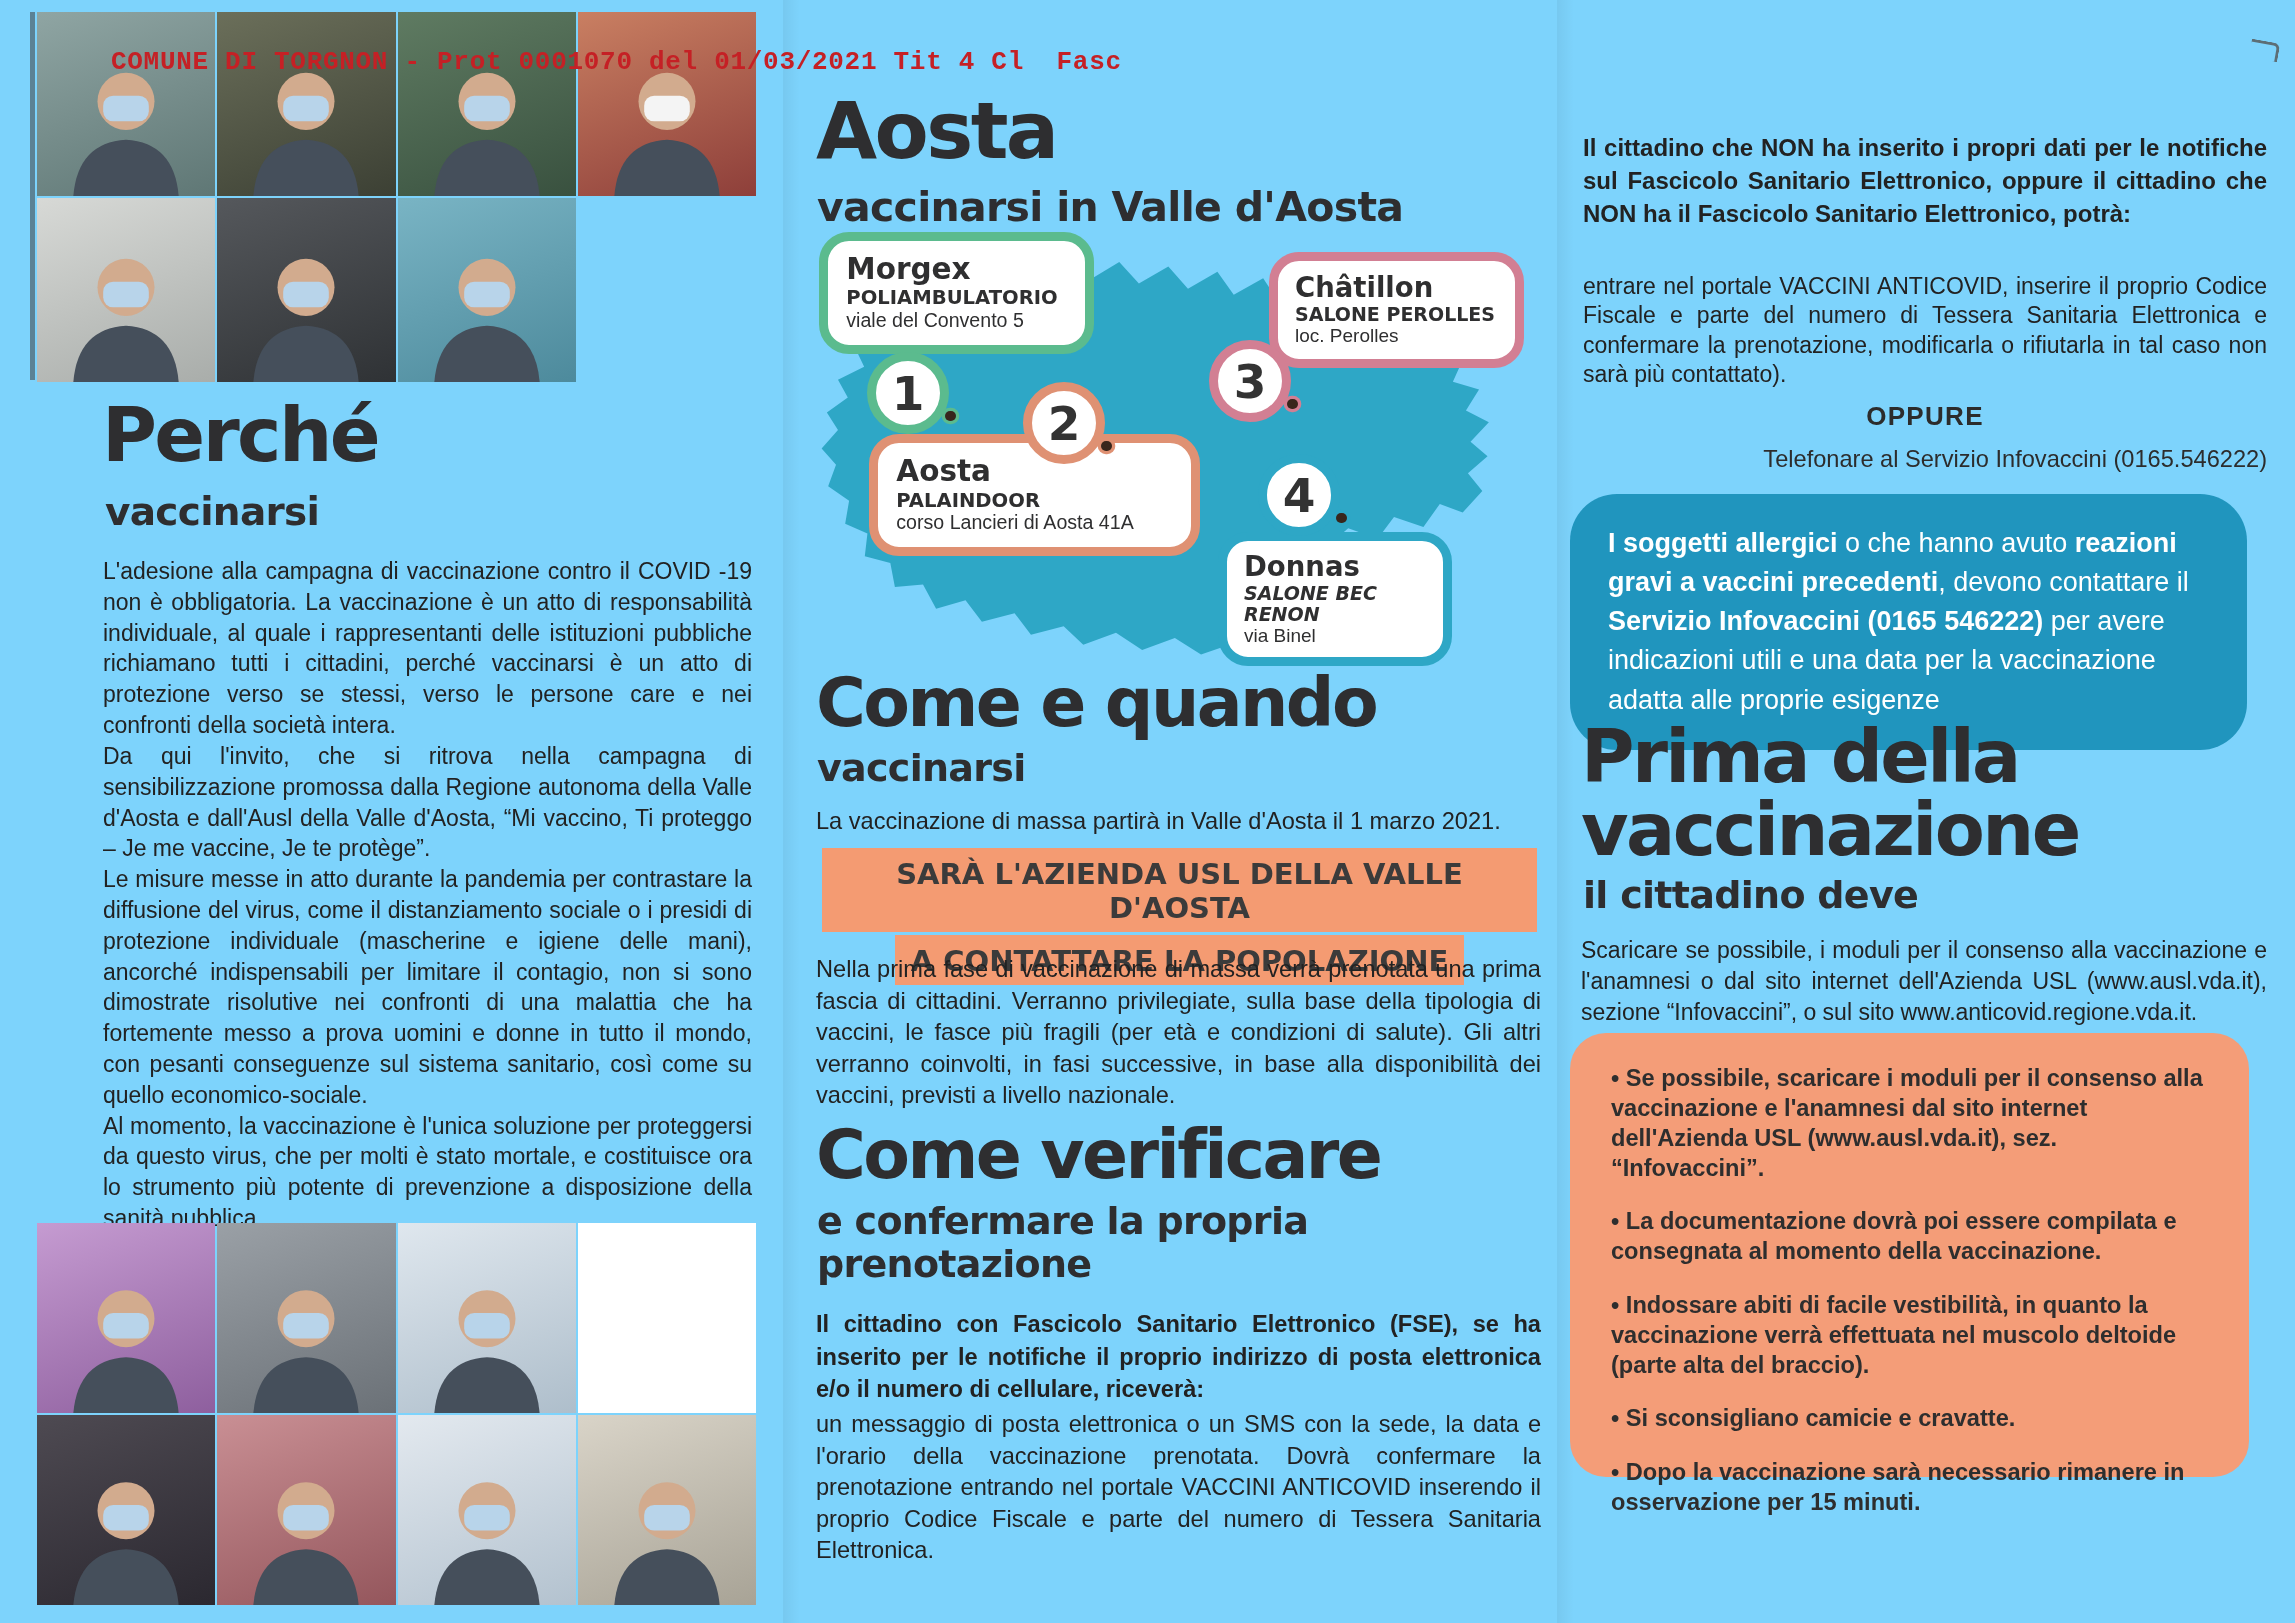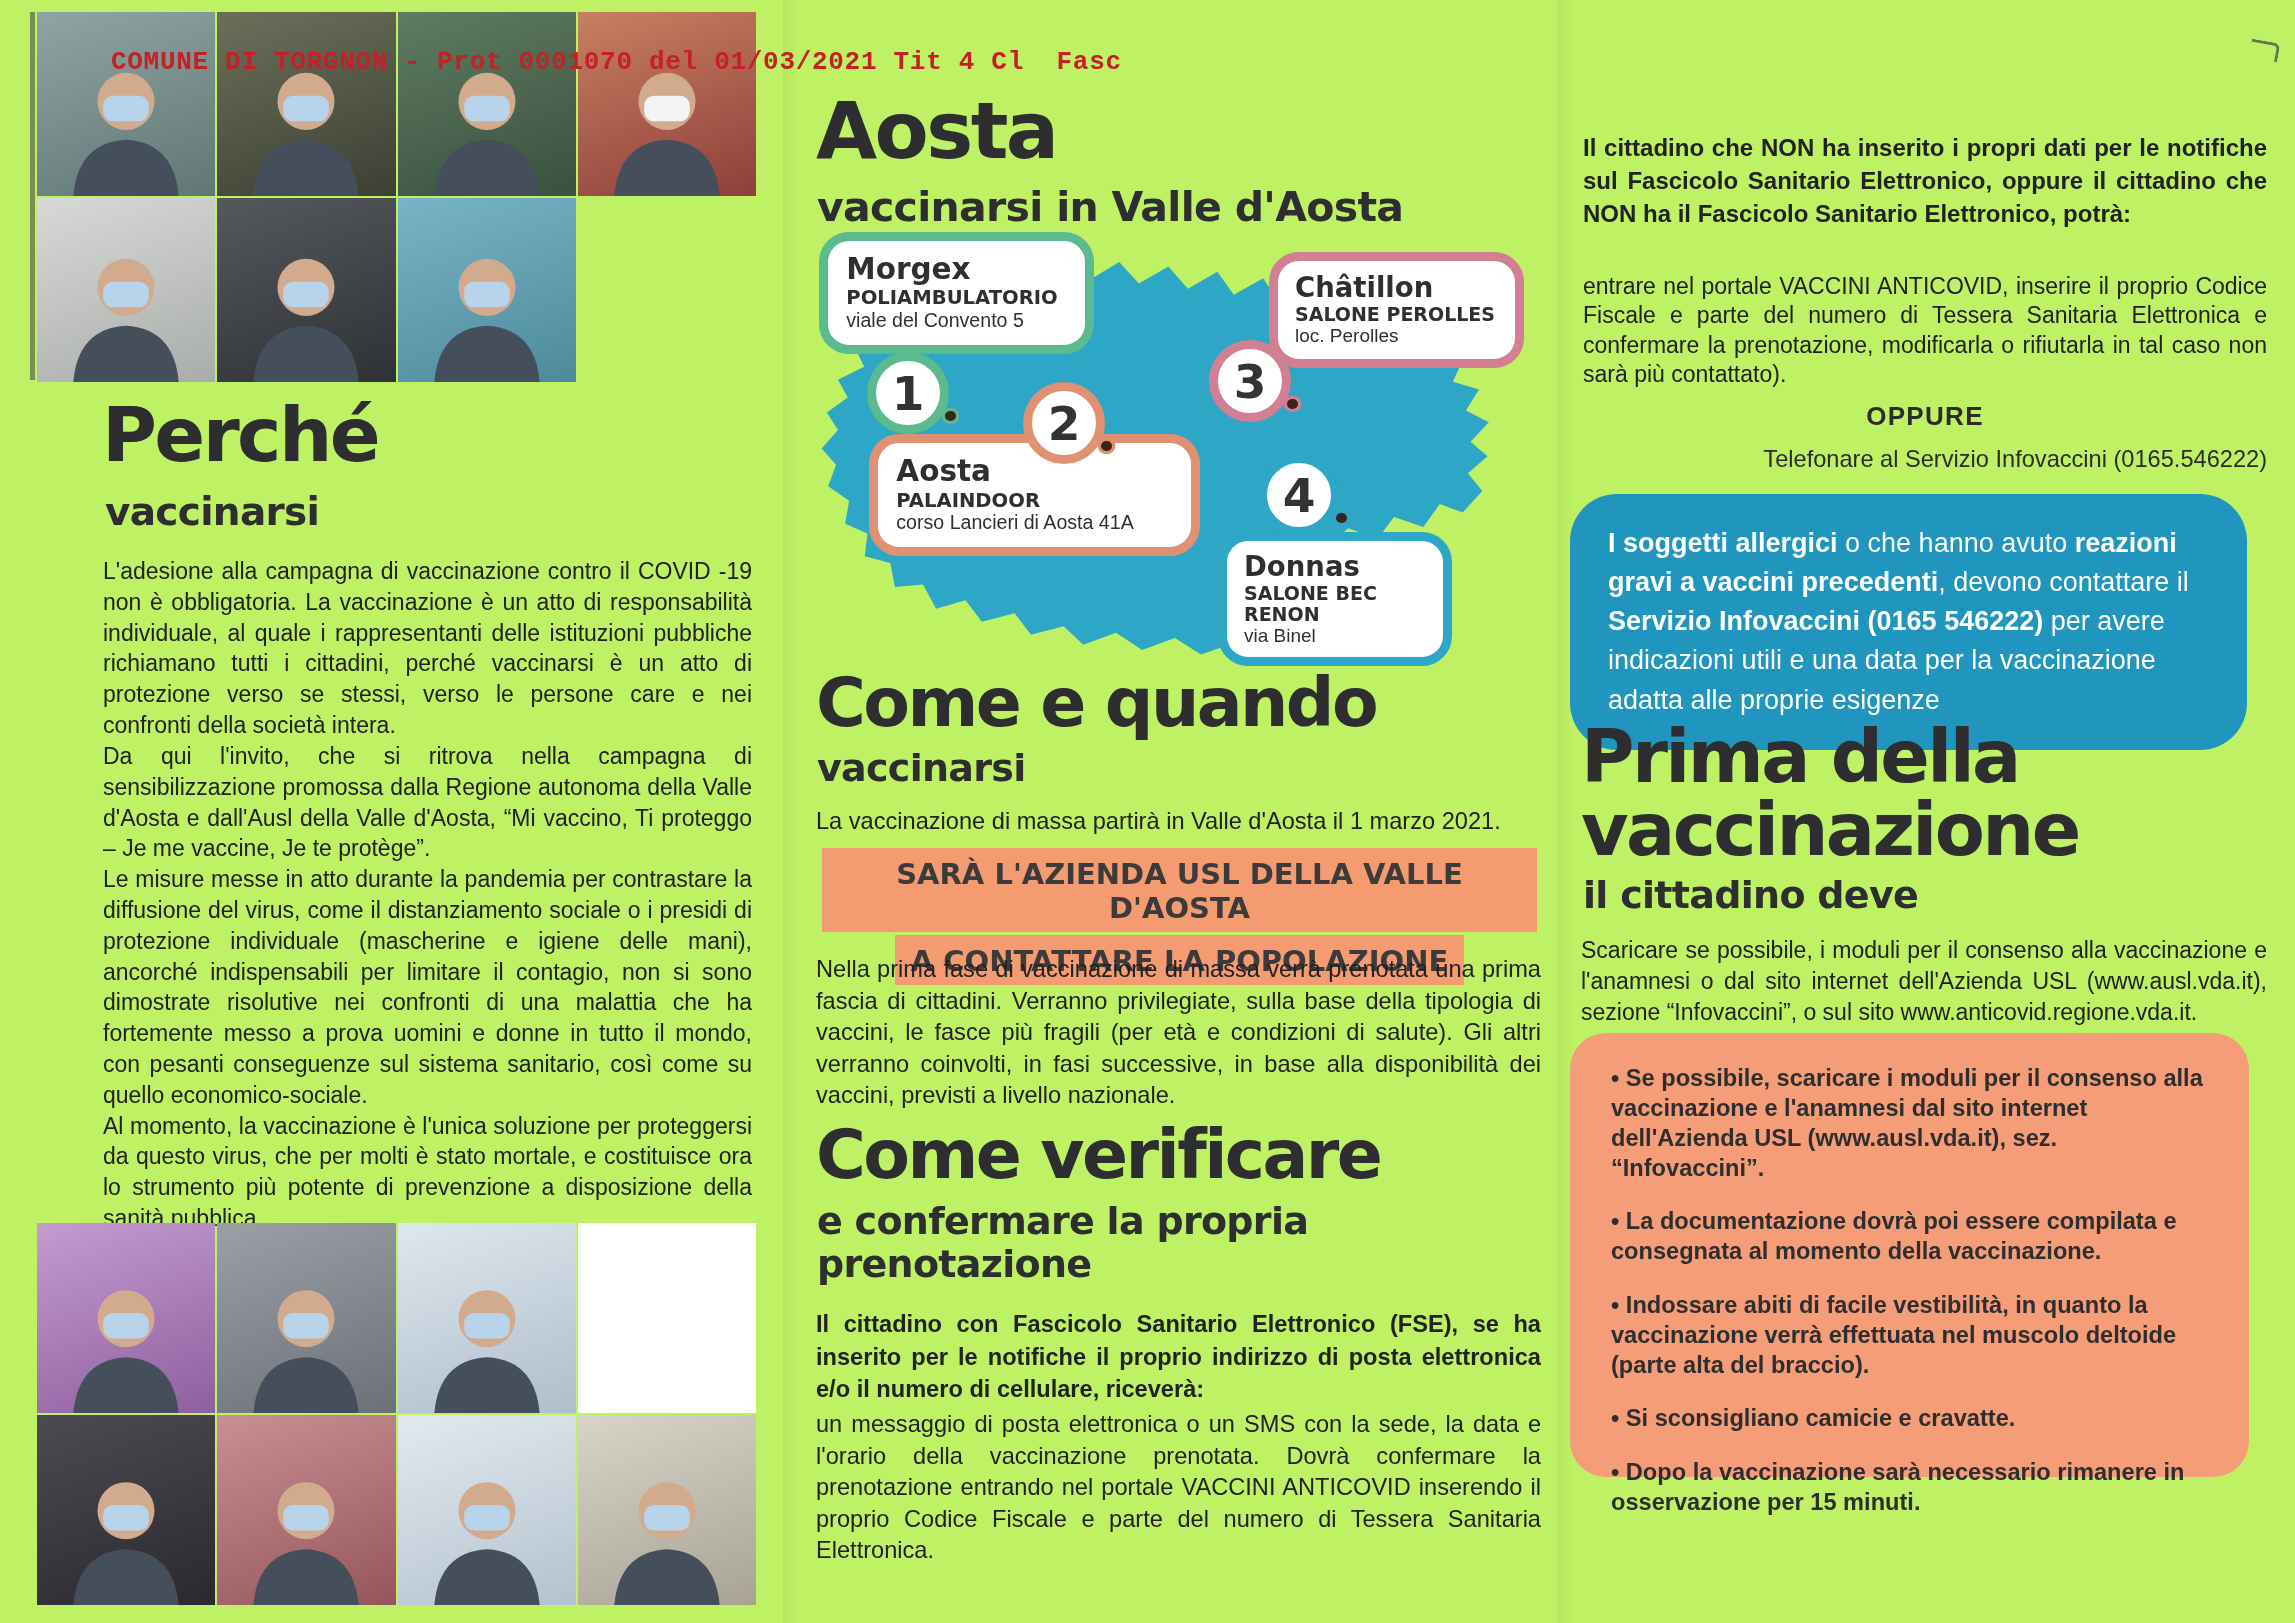--- a/index.html
+++ b/index.html
@@ -1,16 +1,16 @@
 <!DOCTYPE html>
 <html style="--map-teal: #2ea7c6; --green: #5bbb8e; --salmon: #df9173; --pink: #d27f93; --highlight-orange: #f49b72; --box-blue: #2095be; --box-orange: #f49d78; --stamp-red: #c52025; --heading: #2e2e30; --body-text: #222222;font-size:10.5px"><head>
 <meta charset="utf-8">
 <style>
   html,body{margin:0;padding:0;background:#e8e8e8;}
-  .page{position:relative;width:2295px;height:1623px;background:#bef264;overflow:hidden;
+  .page{position:relative;width:2295px;height:1623px;background:#7dd3fc;overflow:hidden;
         font-family:"Liberation Sans",sans-serif;color:#222;}
   :root{
     --map-teal:#2ea7c6;--green:#5bbb8e;--salmon:#df9173;--pink:#d27f93;
     --highlight-orange:#f49b72;--box-blue:#2095be;--box-orange:#f49d78;
     --stamp-red:#c52025;--heading:#2e2e30;--body-text:#222222;
   }
   .abs{position:absolute;}
   
   .h1{font-family:"DejaVu Sans",sans-serif;font-weight:800;color:var(--heading);
       letter-spacing:-2.6px;line-height:1.0;}
@@ -234,21 +234,21 @@
     </div>
 
     <div class="callout" style="left: 67px; top: 208px; width: 331px; --accent: #df9173;">
       <div class="c-name">Aosta</div>
       <div class="c-venue">PALAINDOOR</div>
       <div class="c-addr">corso Lancieri di Aosta 41A</div>
     </div>
 
     <div class="callout" style="left: 416px; top: 306px; width: 234px; padding: 10.5px 17px; --accent: #2ea7c6;">
       <div class="c-name" style="font-size:27.5px;">Donnas</div>
-      <div class="c-venue" style="font-size:19px;">SALONE BEC RENON</div>
+      <div class="c-venue" style="font-size:19px;font-style:italic;">SALONE BEC RENON</div>
       <div class="c-addr" style="font-size:19px;">via Binel</div>
     </div>
 
     <div class="marker" style="left: 65px; top: 126px; --accent: #5bbb8e;">1</div>
     <div class="marker" style="left: 221px; top: 156px; --accent: #df9173;">2</div>
     <div class="marker" style="left: 407px; top: 114px; --accent: #d27f93;">3</div>
     <div class="marker" style="left: 456px; top: 228px; --accent: #2ea7c6;">4</div>
   </div>
 
   <div class="abs h1" style="left:816px;top:669px;font-size:68px;">Come e quando</div>

